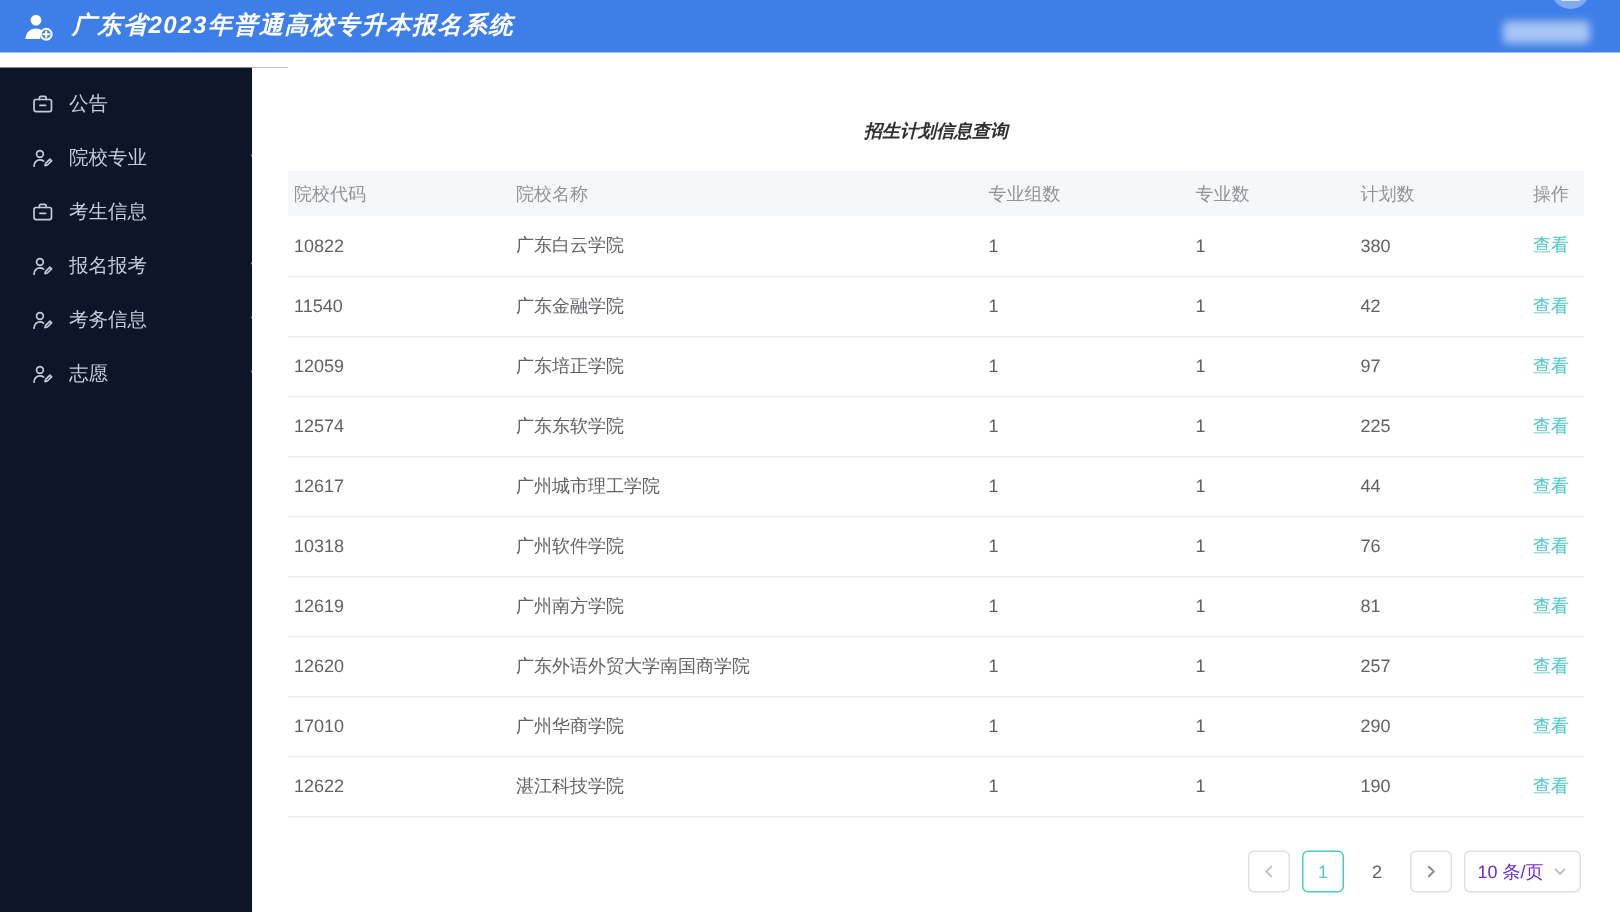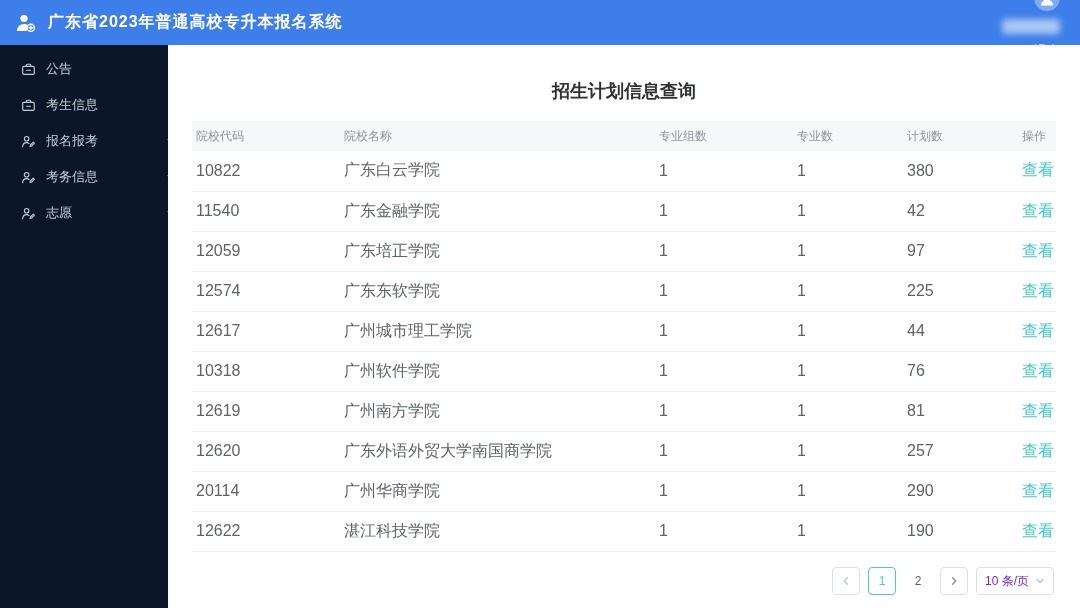--- a/index.html
+++ b/index.html
@@ -7,24 +7,25 @@
   body {
     font-family:"Liberation Sans","DejaVu Sans",sans-serif;
     background:#ffffff;
     overflow:hidden;
     position:relative;
   }
 
   
   .app-header {
     position:absolute; top:0; left:0;
-    width:1080px; height:45px;
+    width:1080px; height:35px;
     background:#3e7ee8;
     display:flex; align-items:center; justify-content:space-between;
     padding:0 20px 0 14px;
+    font-style:italic;
   }
   .brand { display:flex; align-items:center; gap:10px; }
   .brand-title { color:#ffffff; font-size:16px; font-weight:bold; letter-spacing:1px; }
   .user-area { display:flex; align-items:flex-end; gap:8px;flex-direction:column; }
   .avatar {
     width:26px; height:26px; border-radius:50%;
     background:rgba(255,255,255,0.35);
     display:flex; align-items:center; justify-content:center;
     overflow:hidden; cursor:pointer;
   }
@@ -55,33 +56,33 @@
 
   
   .content {
     position:absolute; top:45px; left:168px;
     width:912px; height:563px;
     background:#ffffff;
   }
   .page-title {
     text-align:center;
     margin-top:34px;
-    font-size:18px; font-weight:bold; color:#303133;
+    font-size:12px; font-weight:bold; color:#303133;font-style:italic;
   }
   .table-wrap { margin:18px 24px 0 24px; }
   table { width:100%; border-collapse:collapse; table-layout:fixed; }
   thead th {
     background:#f5f7fa;
     height:30px;
     font-size:12px; color:#909399; font-weight:normal;
     text-align:left; padding:0 4px;
   }
   tbody td {
     height:40px;
-    font-size:16px; color:#606266;
+    font-size:12px; color:#606266;
     border-bottom:1px solid #ebeef5;
     padding:0 4px;
     white-space:nowrap; overflow:hidden;
   }
   .view-link { color:#4fc9c6; cursor:pointer; }
 
   
   .pagination {
     position:absolute; right:26px; bottom:13px;
     display:flex; align-items:center; gap:8px;
@@ -138,20 +139,36 @@
           <rect x="1.8" y="4.6" width="12.4" height="8.6" rx="1.4"></rect>
           <path d="M5.6 4.6 V3.4 a1 1 0 0 1 1-1 h2.8 a1 1 0 0 1 1 1 V4.6"></path>
           <path d="M6 8.8 h4"></path>
         </svg>
       </span>
 
       <span class="mi-label">公告</span>
 
     </div>
 
+    <div class="menu-item">
+
+      <span class="mi-icon">
+        <svg width="15" height="15" viewBox="0 0 16 16" fill="none" stroke="#c3cdd9" stroke-width="1.2" stroke-linecap="round" stroke-linejoin="round">
+          <circle cx="6" cy="5" r="2.4"></circle>
+          <path d="M1.8 13.6 c0-2.6 1.9-4.4 4.2-4.4 1 0 1.9.3 2.6.9"></path>
+          <path d="M9.6 13.2 l0.5-1.6 3-3 1.2 1.2-3 3z"></path>
+        </svg>
+      </span>
+      <span class="mi-label">院校专业</span>
+      <span class="mi-chevron">
+        <svg width="10" height="10" viewBox="0 0 10 10" fill="none" stroke="#8b97a6" stroke-width="1.3" stroke-linecap="round" stroke-linejoin="round">
+          <path d="M2 3.6 l3 3 3-3"></path>
+        </svg>
+      </span>
+    </div>
 
     <div class="menu-item">
       <span class="mi-icon">
         <svg width="15" height="15" viewBox="0 0 16 16" fill="none" stroke="#c3cdd9" stroke-width="1.2" stroke-linecap="round" stroke-linejoin="round">
           <rect x="1.8" y="4.6" width="12.4" height="8.6" rx="1.4"></rect>
           <path d="M5.6 4.6 V3.4 a1 1 0 0 1 1-1 h2.8 a1 1 0 0 1 1 1 V4.6"></path>
           <path d="M6 8.8 h4"></path>
         </svg>
       </span>
 
@@ -302,21 +319,21 @@
           <tr>
             <td>12620</td>
             <td>广东外语外贸大学南国商学院</td>
             <td>1</td>
             <td>1</td>
             <td>257</td>
             <td><span class="view-link">查看</span></td>
           </tr>
 
           <tr>
-            <td>20114</td>
+            <td>17010</td>
             <td>广州华商学院</td>
             <td>1</td>
             <td>1</td>
             <td>290</td>
             <td><span class="view-link">查看</span></td>
           </tr>
 
           <tr>
             <td>12622</td>
             <td>湛江科技学院</td>

